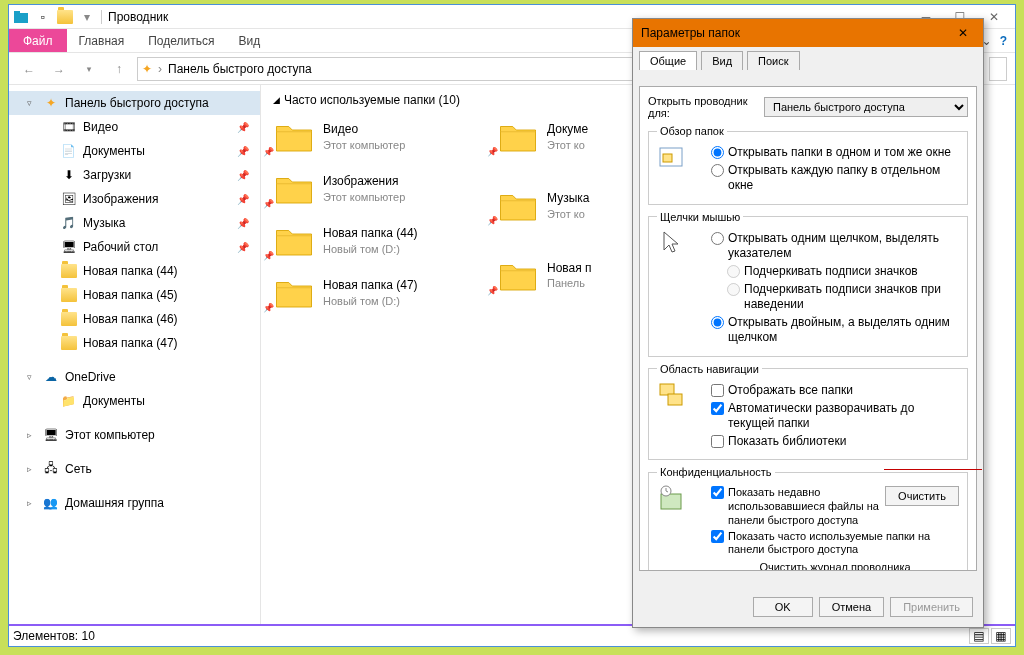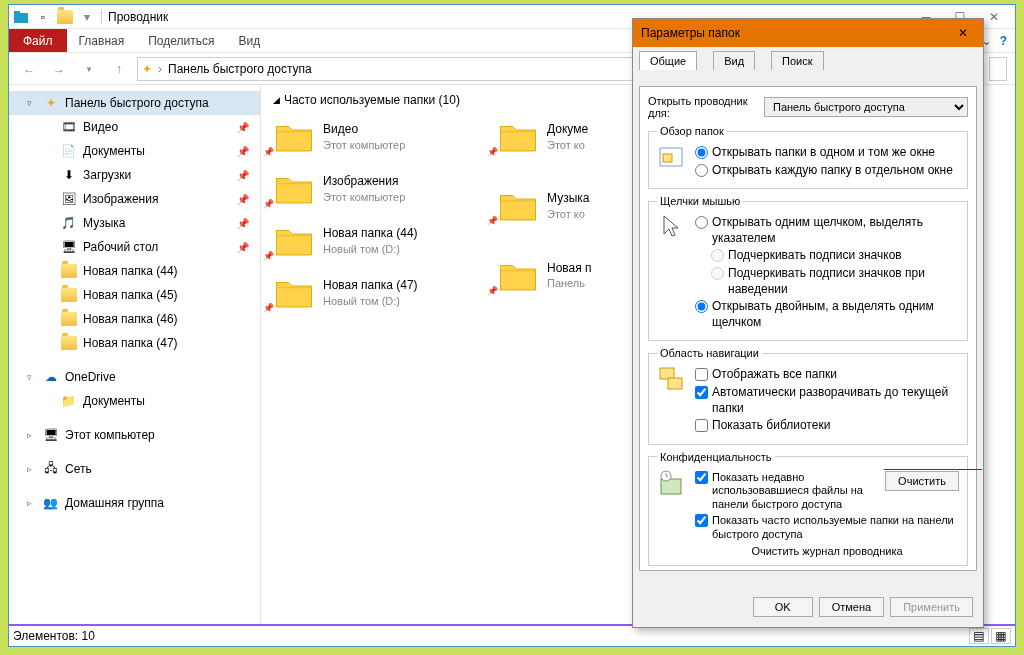--- a/index.html
+++ b/index.html
@@ -5,21 +5,21 @@
 *{box-sizing:border-box;margin:0;padding:0;font-family:"Segoe UI",Tahoma,sans-serif;font-size:12px;color:#000}
 body{background:#c8e05a;width:1024px;height:655px;overflow:hidden;position:relative}
 .explorer{position:absolute;left:8px;top:4px;width:1008px;height:643px;background:#fff;border:1px solid #4a90d9;display:flex;flex-direction:column}
 .titlebar{height:24px;background:#fff;display:flex;align-items:center;padding:0 4px;border-bottom:1px solid #e5e5e5}
 .titlebar .qat{display:flex;gap:6px;align-items:center}
 .qat-icon{width:16px;height:16px;display:flex;align-items:center;justify-content:center}
 .title-text{color:#000}
 .titlebar .winbtns{margin-left:auto;display:flex}
 .winbtn{width:34px;height:22px;display:flex;align-items:center;justify-content:center;color:#666}
 .ribbon-tabs{height:24px;background:#fff;display:flex;align-items:stretch;border-bottom:1px solid #e5e5e5}
-.file-tab{background:#b91c1c;color:#fff;padding:0 14px;display:flex;align-items:center}
+.file-tab{background:#ec4899;color:#fff;padding:0 14px;display:flex;align-items:center}
 .rtab{padding:0 12px;display:flex;align-items:center;color:#444}
 .rtab-tools{margin-left:auto;display:flex;align-items:center;gap:8px;padding-right:8px}
 .addrbar{height:32px;display:flex;align-items:center;gap:6px;padding:4px 8px;border-bottom:1px solid #e5e5e5}
 .navbtn{width:24px;height:24px;display:flex;align-items:center;justify-content:center;border-radius:2px;color:#888}
 .path-box{flex:1;height:24px;border:1px solid #ccc;display:flex;align-items:center;padding:0 4px;gap:6px}
 .path-sep{color:#888}
 .search-box{width:18px;height:24px;border:1px solid #ccc;display:flex;align-items:center;padding:0 4px}
 .body{flex:1;display:flex;overflow:hidden}
 .sidebar{width:252px;border-right:1px solid #e5e5e5;padding:6px 0;overflow:auto}
 .sb-item{height:24px;display:flex;align-items:center;padding-left:34px;gap:6px;position:relative}
@@ -34,32 +34,32 @@
 .folder-tile{width:160px;height:48px;display:flex;align-items:center;gap:8px;position:relative}
 .folder-tile .bigicon{width:42px;height:42px;display:flex;align-items:center;justify-content:center}
 .folder-tile .ft-text{display:flex;flex-direction:column;line-height:1.3}
 .folder-tile .ft-sub{color:#888;font-size:11px}
 .folder-tile .pin{position:absolute;left:-10px;bottom:4px;color:#888;font-size:9px}
 .statusbar{height:22px;border-top:2px solid #8b5cf6;display:flex;align-items:center;padding:0 4px;color:#555}
 
 .dialog{position:absolute;left:632px;top:18px;width:352px;height:610px;background:#f0f0f0;border:1px solid #888;box-shadow:3px 3px 8px rgba(0,0,0,0.3);display:flex;flex-direction:column}
 .dlg-title{height:28px;background:#e87400;color:#fff;display:flex;align-items:center;padding:0 8px}
 .dlg-title .dlg-close{margin-left:auto;width:24px;text-align:center}
-.dlg-tabs{display:flex;padding:4px 6px 0 6px;gap:16px}
+.dlg-tabs{display:flex;padding:4px 6px 0 6px;gap:4px}
 .dlg-tab{background:#fff;border:1px solid #aaa;border-bottom:none;padding:3px 10px;font-size:11px}
 .dlg-tab.inactive{background:#f0f0f0}
 .dlg-body{flex:1;background:#fff;margin:16px 6px;border:1px solid #aaa;padding:8px;overflow:auto}
 .dlg-row{display:flex;align-items:center;gap:6px;margin-bottom:6px}
 .dlg-select{flex:1;border:1px solid #aaa;height:20px;font-size:11px;padding:0 4px}
 fieldset{border:1px solid #ccc;padding:6px 8px 8px 8px;margin-bottom:6px}
 legend{font-size:11px;padding:0 3px}
 .radio-row,.check-row{display:flex;align-items:flex-start;gap:4px;font-size:11px;margin:2px 0;line-height:1.3}
 .radio-row input,.check-row input{margin-top:1px}
 .disabled{color:#999}
-.fs-inner{display:flex;gap:8px;align-items:flex-start}
+.fs-inner{display:flex;gap:24px;align-items:flex-start}
 .fs-icon{width:30px;height:30px;flex-shrink:0;display:flex;align-items:center;justify-content:center}
 .dlg-btn{border:1px solid #aaa;background:#f4f4f4;padding:3px 12px;font-size:11px;min-width:60px}
 .dlg-footer{padding:10px;display:flex;gap:6px;justify-content:flex-end}
 .restore-row{text-align:right;margin-top:4px}
 .clear-line{position:absolute;height:1px;background:#c40000;width:98px;left:884px;top:469px}
 .priv-row{display:flex;align-items:flex-start;gap:4px;margin:2px 0}
 .priv-text{font-size:11px;line-height:1.25;flex:1}
 
 .folder-svg{width:42px;height:42px}
 .small-folder{width:16px;height:14px;background:linear-gradient(#ffe38a,#f4c23a);border-radius:1px;position:relative}

